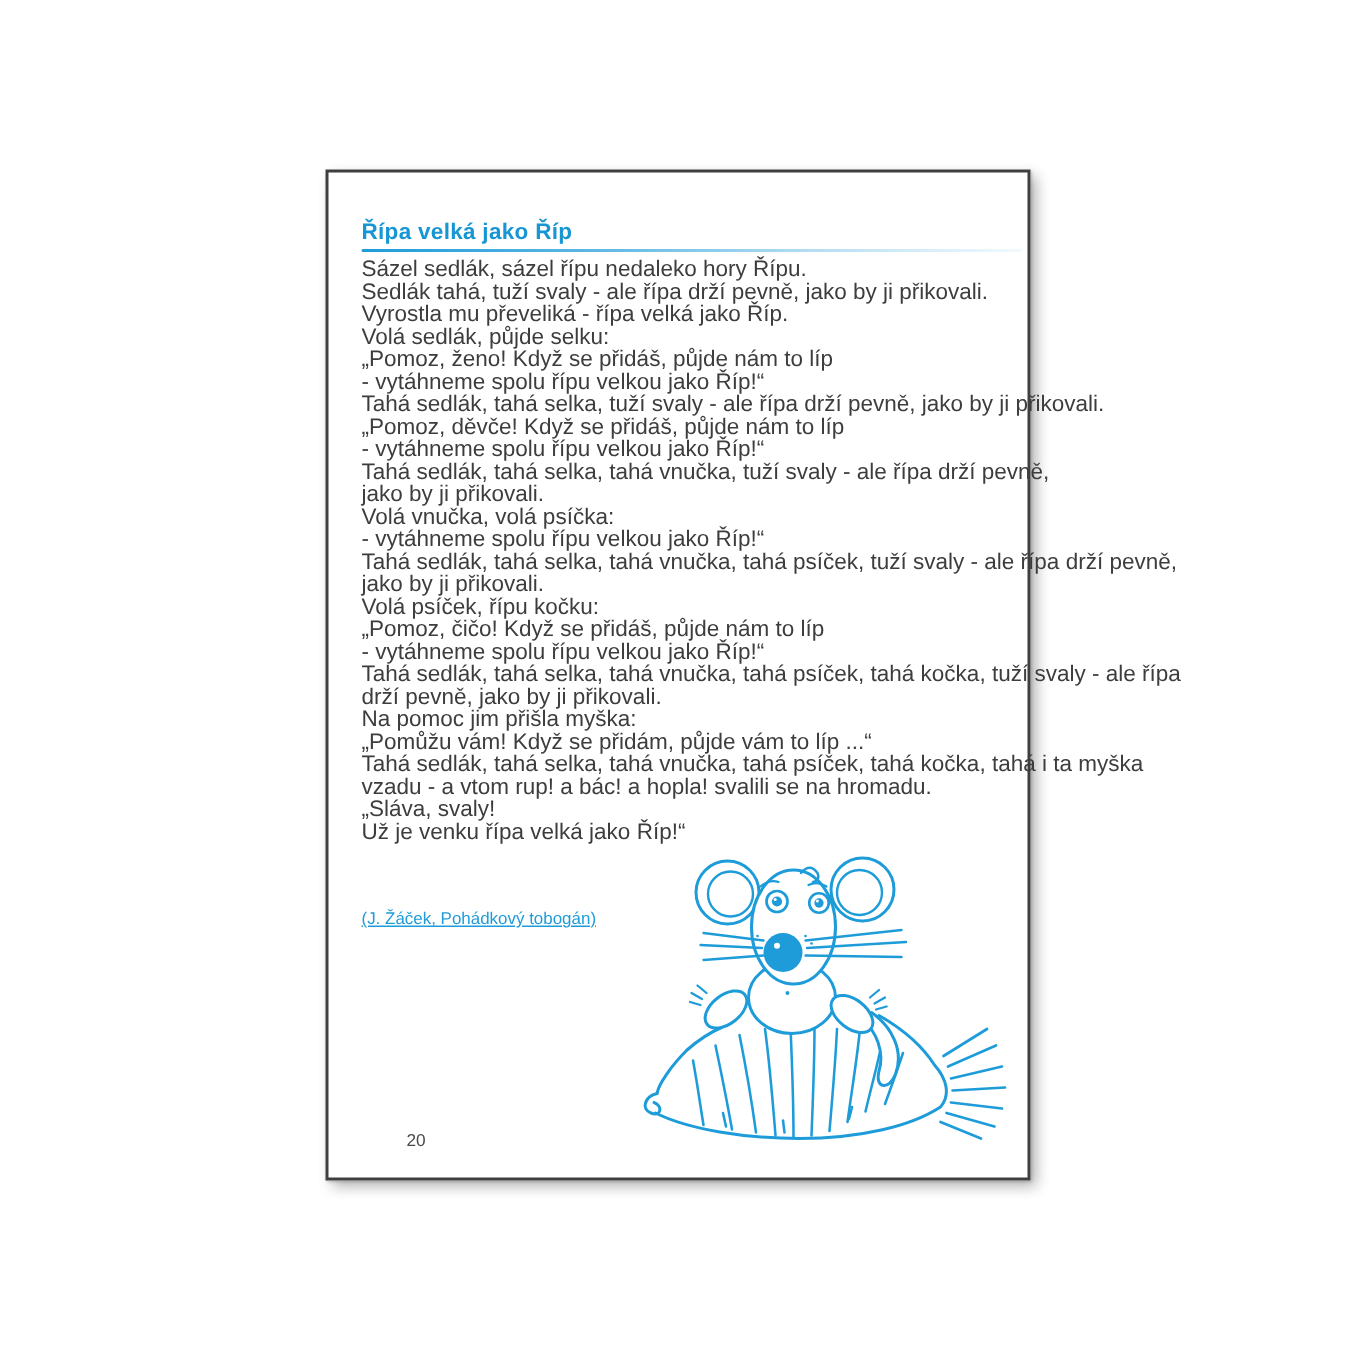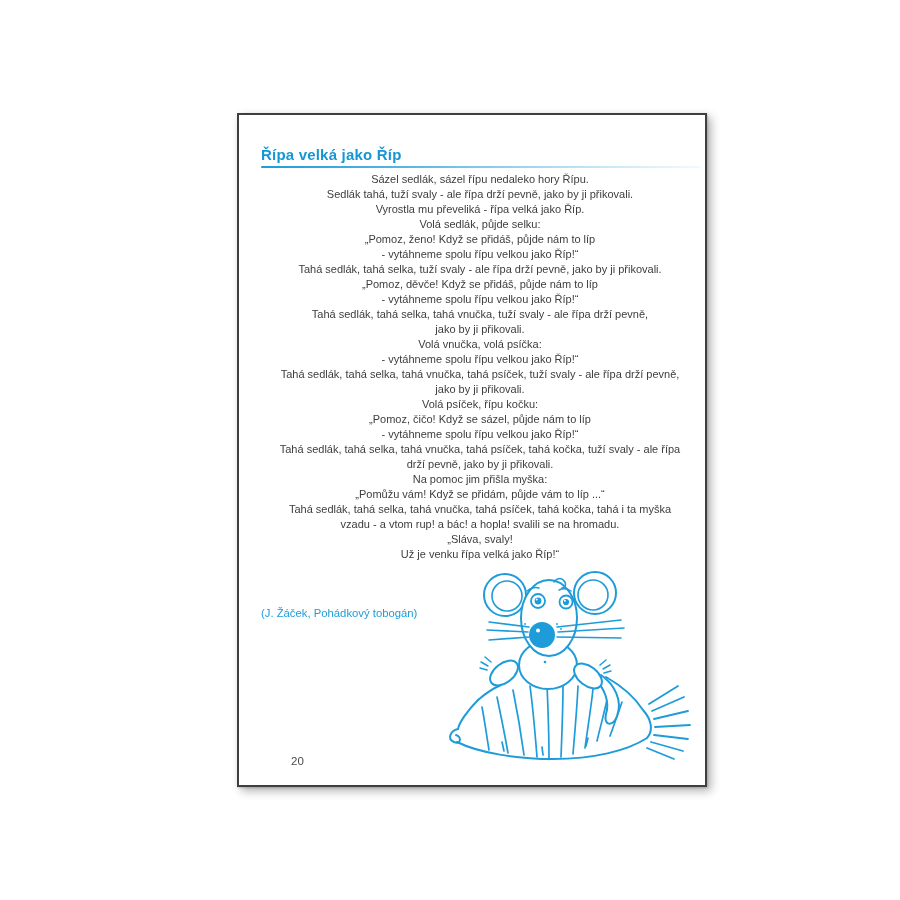--- a/index.html
+++ b/index.html
@@ -19,21 +19,20 @@
   }
   .page {
     position: absolute;
     left: 217px;
     top: 113px;
     width: 466px;
     height: 670px;
     background: #ffffff;
     border: 2px solid #3f3f3f;
     box-shadow: 4px 4px 9px rgba(0,0,0,0.30), 1px 1px 2px rgba(0,0,0,0.18);
-    margin-left: 20px;
   }
   .title {
     position: absolute;
     left: 22px;
     top: 31px;
     font-size: 15px;
     font-weight: bold;
     color: #1796d4;
     letter-spacing: 0.2px;
     white-space: nowrap;
@@ -47,34 +46,34 @@
     background: linear-gradient(to right, #1e9cd9 0%, #5cb7e4 35%, #b9dff3 70%, #f2fafe 100%);
     border-radius: 1px;
   }
   .story {
     position: absolute;
     left: 22px;
     top: 57px;
     width: 438px;
   }
   .line {
-    font-size: 11px;
+    font-size: 15px;
     line-height: 15px;
     height: 15px;
     color: #3d3d3d;
     white-space: nowrap;
-    text-align: center;
   }
   .citation {
     position: absolute;
     left: 22px;
     top: 492px;
     font-size: 11.3px;
     color: #1e9cd9;
     white-space: nowrap;
+    text-decoration: underline;
   }
   .illustration {
     position: absolute;
     left: 206px;
     top: 443px;
     width: 250px;
     height: 212px;
   }
   .page-number {
     position: absolute;
@@ -103,21 +102,21 @@
       <div class="line">Tahá sedlák, tahá selka, tuží svaly - ale řípa drží pevně, jako by ji přikovali.</div>
       <div class="line">„Pomoz, děvče! Když se přidáš, půjde nám to líp</div>
       <div class="line">- vytáhneme spolu řípu velkou jako Říp!“</div>
       <div class="line">Tahá sedlák, tahá selka, tahá vnučka, tuží svaly - ale řípa drží pevně,</div>
       <div class="line">jako by ji přikovali.</div>
       <div class="line">Volá vnučka, volá psíčka:</div>
       <div class="line">- vytáhneme spolu řípu velkou jako Říp!“</div>
       <div class="line">Tahá sedlák, tahá selka, tahá vnučka, tahá psíček, tuží svaly - ale řípa drží pevně,</div>
       <div class="line">jako by ji přikovali.</div>
       <div class="line">Volá psíček, řípu kočku:</div>
-      <div class="line">„Pomoz, čičo! Když se sázel, půjde nám to líp</div>
+      <div class="line">„Pomoz, čičo! Když se přidáš, půjde nám to líp</div>
       <div class="line">- vytáhneme spolu řípu velkou jako Říp!“</div>
       <div class="line">Tahá sedlák, tahá selka, tahá vnučka, tahá psíček, tahá kočka, tuží svaly - ale řípa</div>
       <div class="line">drží pevně, jako by ji přikovali.</div>
       <div class="line">Na pomoc jim přišla myška:</div>
       <div class="line">„Pomůžu vám! Když se přidám, půjde vám to líp ...“</div>
       <div class="line">Tahá sedlák, tahá selka, tahá vnučka, tahá psíček, tahá kočka, tahá i ta myška</div>
       <div class="line">vzadu - a vtom rup! a bác! a hopla! svalili se na hromadu.</div>
       <div class="line">„Sláva, svaly!</div>
       <div class="line">Už je venku řípa velká jako Říp!“</div>
     </div>

